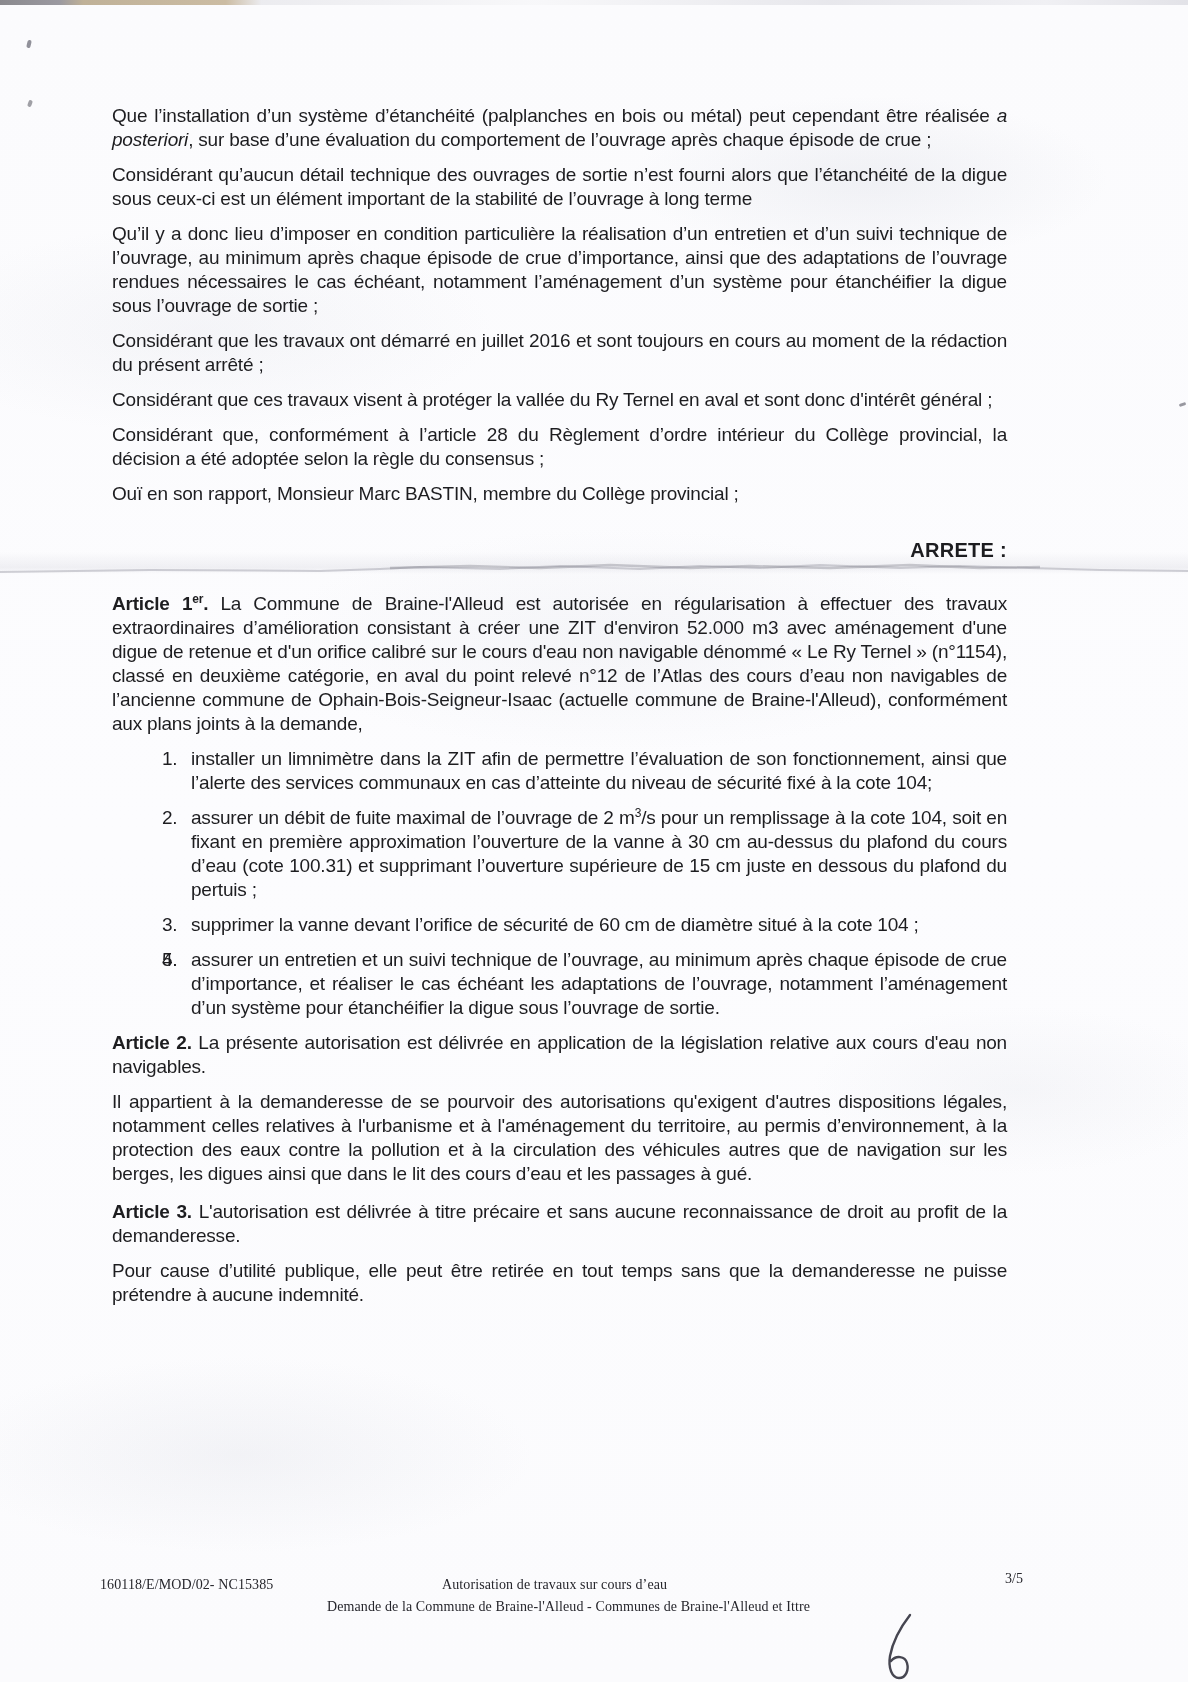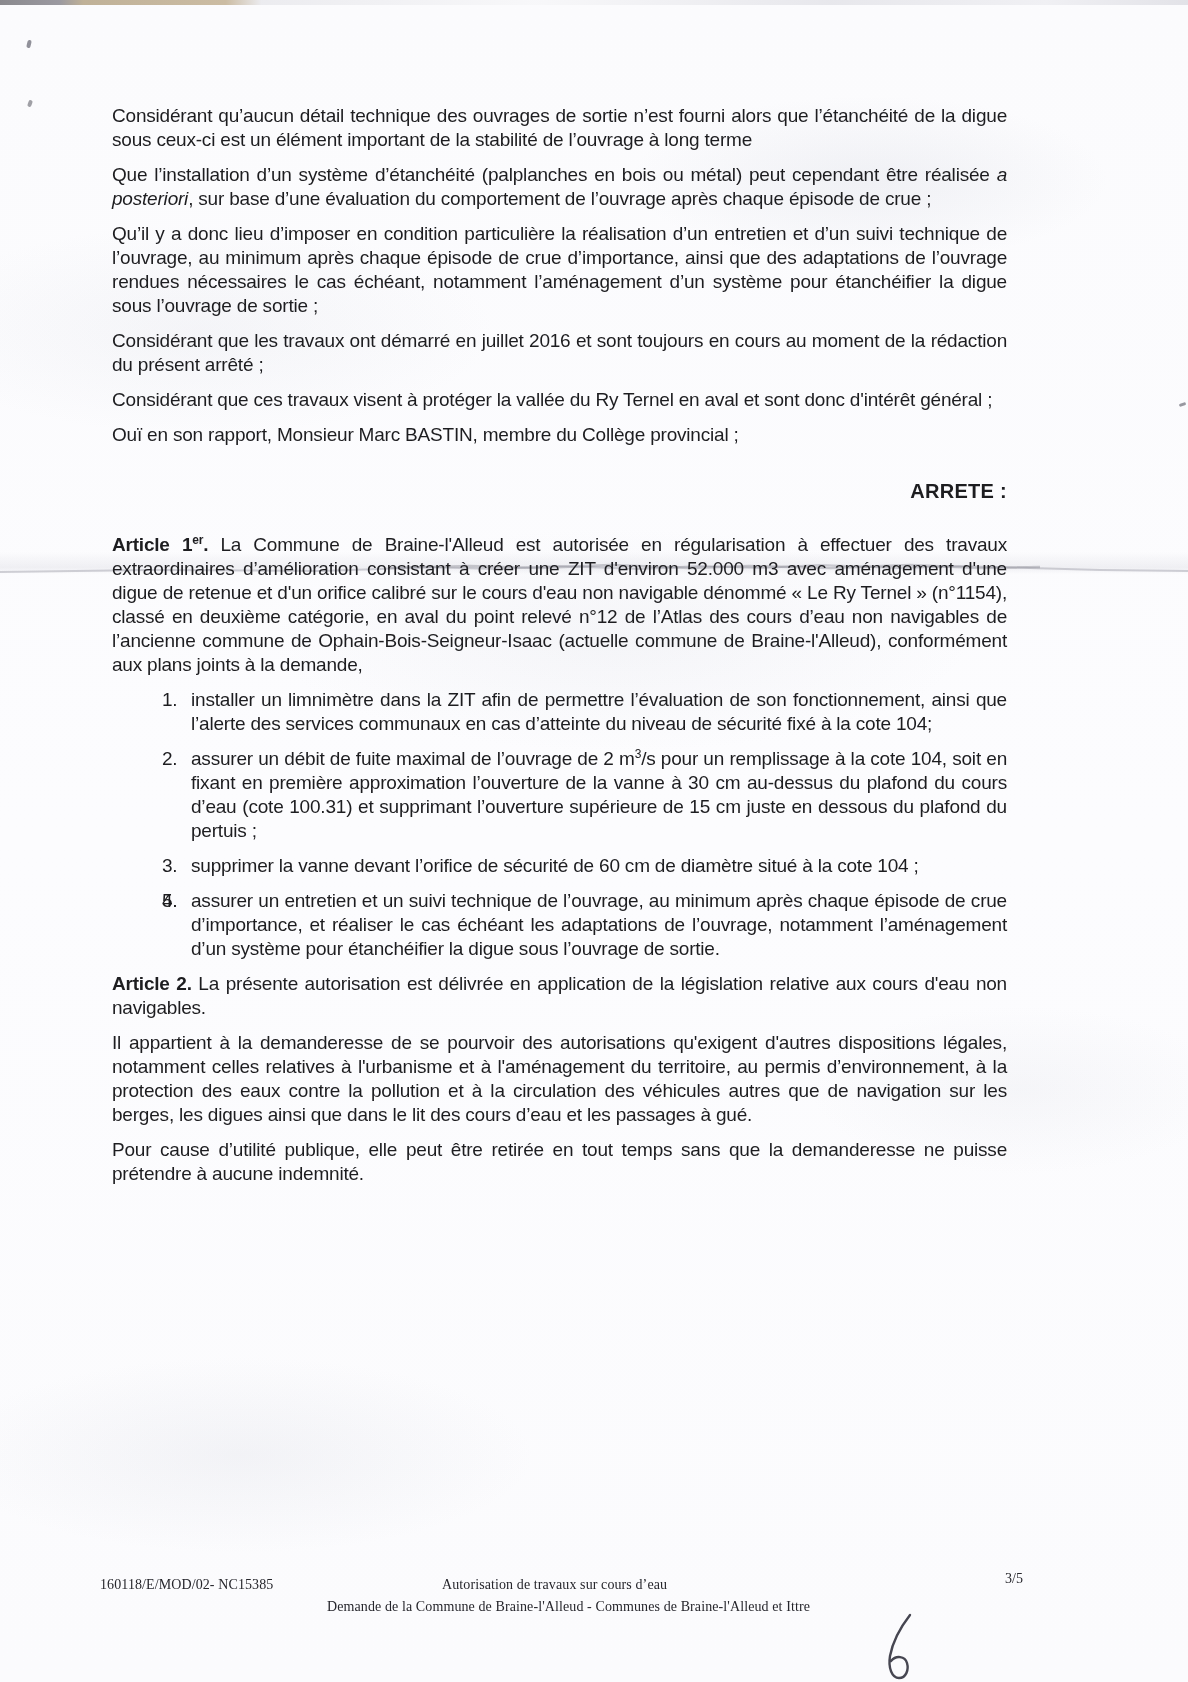--- a/index.html
+++ b/index.html
@@ -73,30 +73,31 @@
   <svg width="1188" height="14" style="position:absolute;left:0;top:562px;" viewBox="0 0 1188 14">
     <polyline points="0,10 150,8 320,9 380,7 420,5 500,7 560,4 640,7 700,4 760,6 820,3 900,6 960,4 1030,6 1100,8 1188,9" fill="none" stroke="#9b9ba6" stroke-width="2" opacity="0.45"></polyline>
     <polyline points="390,6 470,4 540,6 610,3 690,6 750,4 830,6 910,3 980,6 1040,5" fill="none" stroke="#85858f" stroke-width="2.4" opacity="0.4"></polyline>
   </svg>
   <div class="speck" style="left:27px;top:40px;width:4px;height:8px;transform:rotate(14deg);opacity:.75;"></div>
   <div class="speck" style="left:28px;top:100px;width:4px;height:7px;transform:rotate(20deg);opacity:.65;"></div>
   <div class="speck" style="left:1179px;top:403px;width:7px;height:3px;transform:rotate(-18deg);opacity:.7;"></div>
 
   <div class="content">
 
+    <p><span>Que l’installation d’un système d’étanchéité (palplanches en bois ou métal) peut cependant être réalisée </span><i>a posteriori</i><span>, sur base d’une évaluation du comportement de l’ouvrage après chaque épisode de crue ;</span></p>
+
     <p>Considérant qu’aucun détail technique des ouvrages de sortie n’est fourni alors que l’étanchéité de la digue sous ceux-ci est un élément important de la stabilité de l’ouvrage à long terme</p>
-
-    <p><span>Que l’installation d’un système d’étanchéité (palplanches en bois ou métal) peut cependant être réalisée </span><i>a posteriori</i><span>, sur base d’une évaluation du comportement de l’ouvrage après chaque épisode de crue ;</span></p>
 
     <p>Qu’il y a donc lieu d’imposer en condition particulière la réalisation d’un entretien et d’un suivi technique de l’ouvrage, au minimum après chaque épisode de crue d’importance, ainsi que des adaptations de l’ouvrage rendues nécessaires le cas échéant, notamment l’aménagement d’un système pour étanchéifier la digue sous l’ouvrage de sortie ;</p>
 
     <p>Considérant que les travaux ont démarré en juillet 2016 et sont toujours en cours au moment de la rédaction du présent arrêté ;</p>
 
     <p>Considérant que ces travaux visent à protéger la vallée du Ry Ternel en aval et sont donc d'intérêt général ;</p>
 
+    <p>Considérant que, conformément à l’article 28 du Règlement d’ordre intérieur du Collège provincial, la décision a été adoptée selon la règle du consensus ;</p>
 
     <p>Ouï en son rapport, Monsieur Marc BASTIN, membre du Collège provincial ;</p>
 
     <h2 class="arrete">ARRETE :</h2>
 
     <p><b><span>Article 1</span><sup>er</sup><span>. </span></b><span>La Commune de Braine-l'Alleud est autorisée en régularisation à effectuer des travaux extraordinaires d’amélioration consistant à créer une ZIT d'environ 52.000 m3 avec aménagement d'une digue de retenue et d'un orifice calibré sur le cours d'eau non navigable dénommé « Le Ry Ternel » (n°1154), classé en deuxième catégorie, en aval du point relevé n°12 de l’Atlas des cours d’eau non navigables de l’ancienne commune de Ophain-Bois-Seigneur-Isaac (actuelle commune de Braine-l'Alleud), conformément aux plans joints à la demande,</span></p>
 
 
     <ol class="cond-list">
       <li><span class="num">1.</span><span>installer un limnimètre dans la ZIT afin de permettre l’évaluation de son fonctionnement, ainsi que l’alerte des services communaux en cas d’atteinte du niveau de sécurité fixé à la cote 104;</span></li>
@@ -104,20 +105,21 @@
       <li><span class="num">3.</span><span>supprimer la vanne devant l’orifice de sécurité de 60 cm de diamètre situé à la cote 104 ;</span></li>
       <li><span class="num">4.</span></li>
       <li><span class="num">5.</span><span>assurer un entretien et un suivi technique de l’ouvrage, au minimum après chaque épisode de crue d’importance, et réaliser le cas échéant les adaptations de l’ouvrage, notamment l’aménagement d’un système pour étanchéifier la digue sous l’ouvrage de sortie.</span></li>
     </ol>
 
     <p class="art2"><b>Article 2.</b><span> La présente autorisation est délivrée en application de la législation relative aux cours d'eau non navigables.</span></p>
 
 
     <p>Il appartient à la demanderesse de se pourvoir des autorisations qu'exigent d'autres dispositions légales, notamment celles relatives à l'urbanisme et à l'aménagement du territoire, au permis d’environnement, à la protection des eaux contre la pollution et à la circulation des véhicules autres que de navigation sur les berges, les digues ainsi que dans le lit des cours d’eau et les passages à gué.</p>
 
+    <p class="art3"><b>Article 3.</b><span> L'autorisation est délivrée à titre précaire et sans aucune reconnaissance de droit au profit de la demanderesse.</span></p>
 
     <p class="pfinal">Pour cause d’utilité publique, elle peut être retirée en tout temps sans que la demanderesse ne puisse prétendre à aucune indemnité.</p>
 
   </div>
 
   <div class="footer-item f-ref">160118/E/MOD/02- NC15385</div>
   <div class="footer-item f-title">Autorisation de travaux sur cours d’eau</div>
   <div class="footer-item f-page">3/5</div>
   <div class="footer-item f-sub">Demande de la Commune de Braine-l'Alleud - Communes de Braine-l'Alleud et Ittre</div>
 

